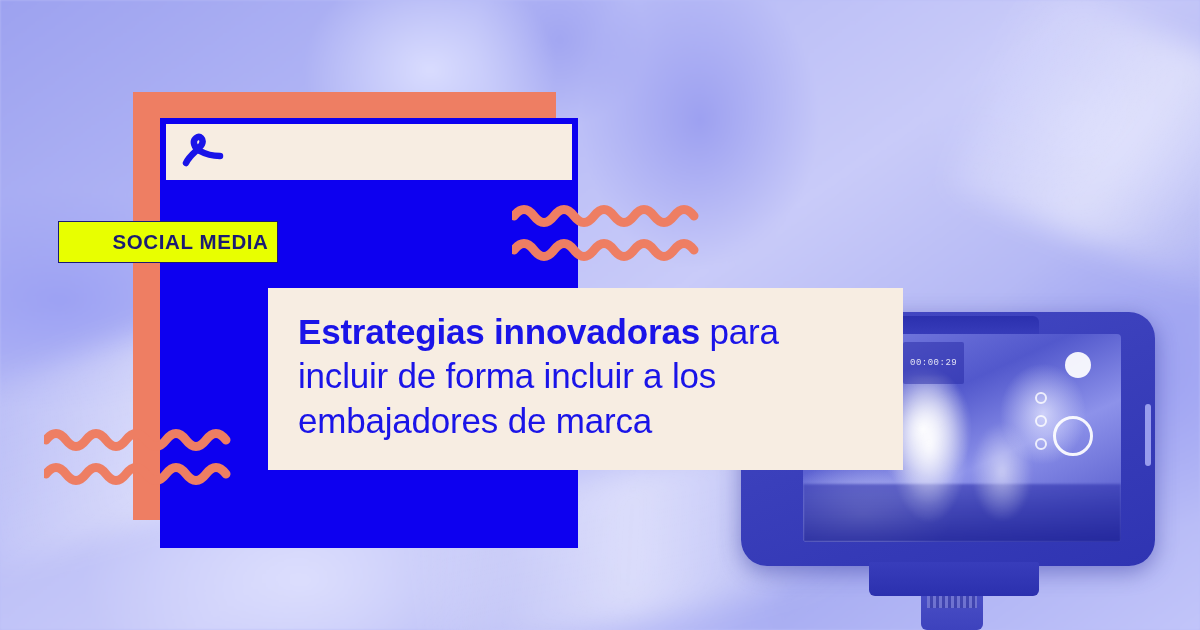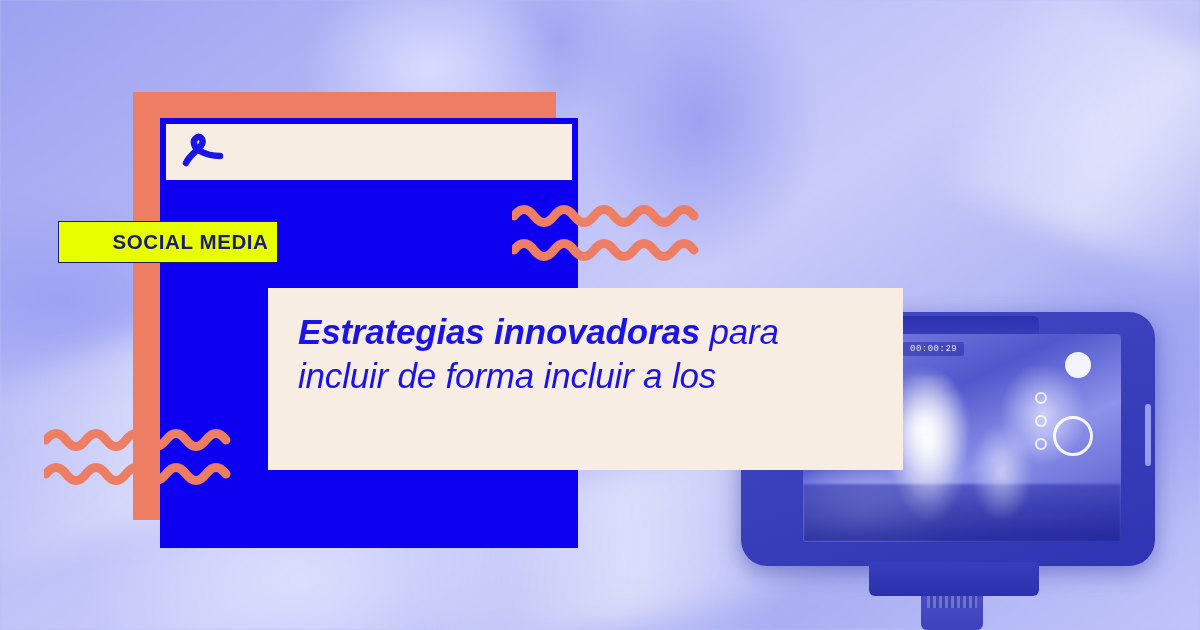--- a/index.html
+++ b/index.html
@@ -85,21 +85,21 @@
     background: radial-gradient(ellipse 38px 62px at 50% 50%, rgba(255,255,255,0.55) 0%, rgba(255,255,255,0) 80%);
     filter: blur(2px);
   }
   .screen-desk {
     position: absolute; left: 0; bottom: 0; width: 100%; height: 58px;
     background: linear-gradient(180deg, rgba(44,48,170,0.55) 0%, rgba(30,34,150,0.85) 100%);
     filter: blur(1px);
   }
   .screen-timer {
     position: absolute; left: 100px; top: 8px;
-    padding: 2px 7px;
+    padding: 16px 7px;
     background: rgba(30,34,160,0.45);
     color: rgba(255,255,255,0.85);
     font-size: 9px;
     letter-spacing: 0.5px;
     font-family: "Liberation Mono", monospace;
     border-radius: 2px;
     filter: blur(0.4px);
   }
   .shutter-ring {
     position: absolute; right: 28px; top: 82px; width: 34px; height: 34px;
@@ -179,21 +179,20 @@
   .wave-bottom { position: absolute; left: 44px; top: 424px; width: 208px; height: 66px; }
 
   
   .title-card {
     position: absolute;
     left: 268px; top: 288px;
     width: 635px; height: 182px;
     background: #f7ede2;
     box-sizing: border-box;
     padding: 22px 30px 0 30px;
-    font-style: italic;
   }
   .title-text {
     color: #1a14e8;
     font-size: 35px;
     line-height: 1.27;
     letter-spacing: -0.2px;
   }
   .title-text b { font-weight: bold; }
   .title-text span.reg { font-weight: normal; }
 </style>
@@ -251,16 +250,17 @@
   </svg>
 
   <div class="badge">
     <span class="badge-text">SOCIAL MEDIA</span>
   </div>
 
   <div class="title-card">
     <div class="title-text">
       <b>Estrategias innovadoras</b><span class="reg"> para</span><br>
       <span class="reg">incluir de forma incluir a los</span><br>
+      <span class="reg">embajadores de marca</span>
     </div>
   </div>
 
 </div>
 
 </body></html>

